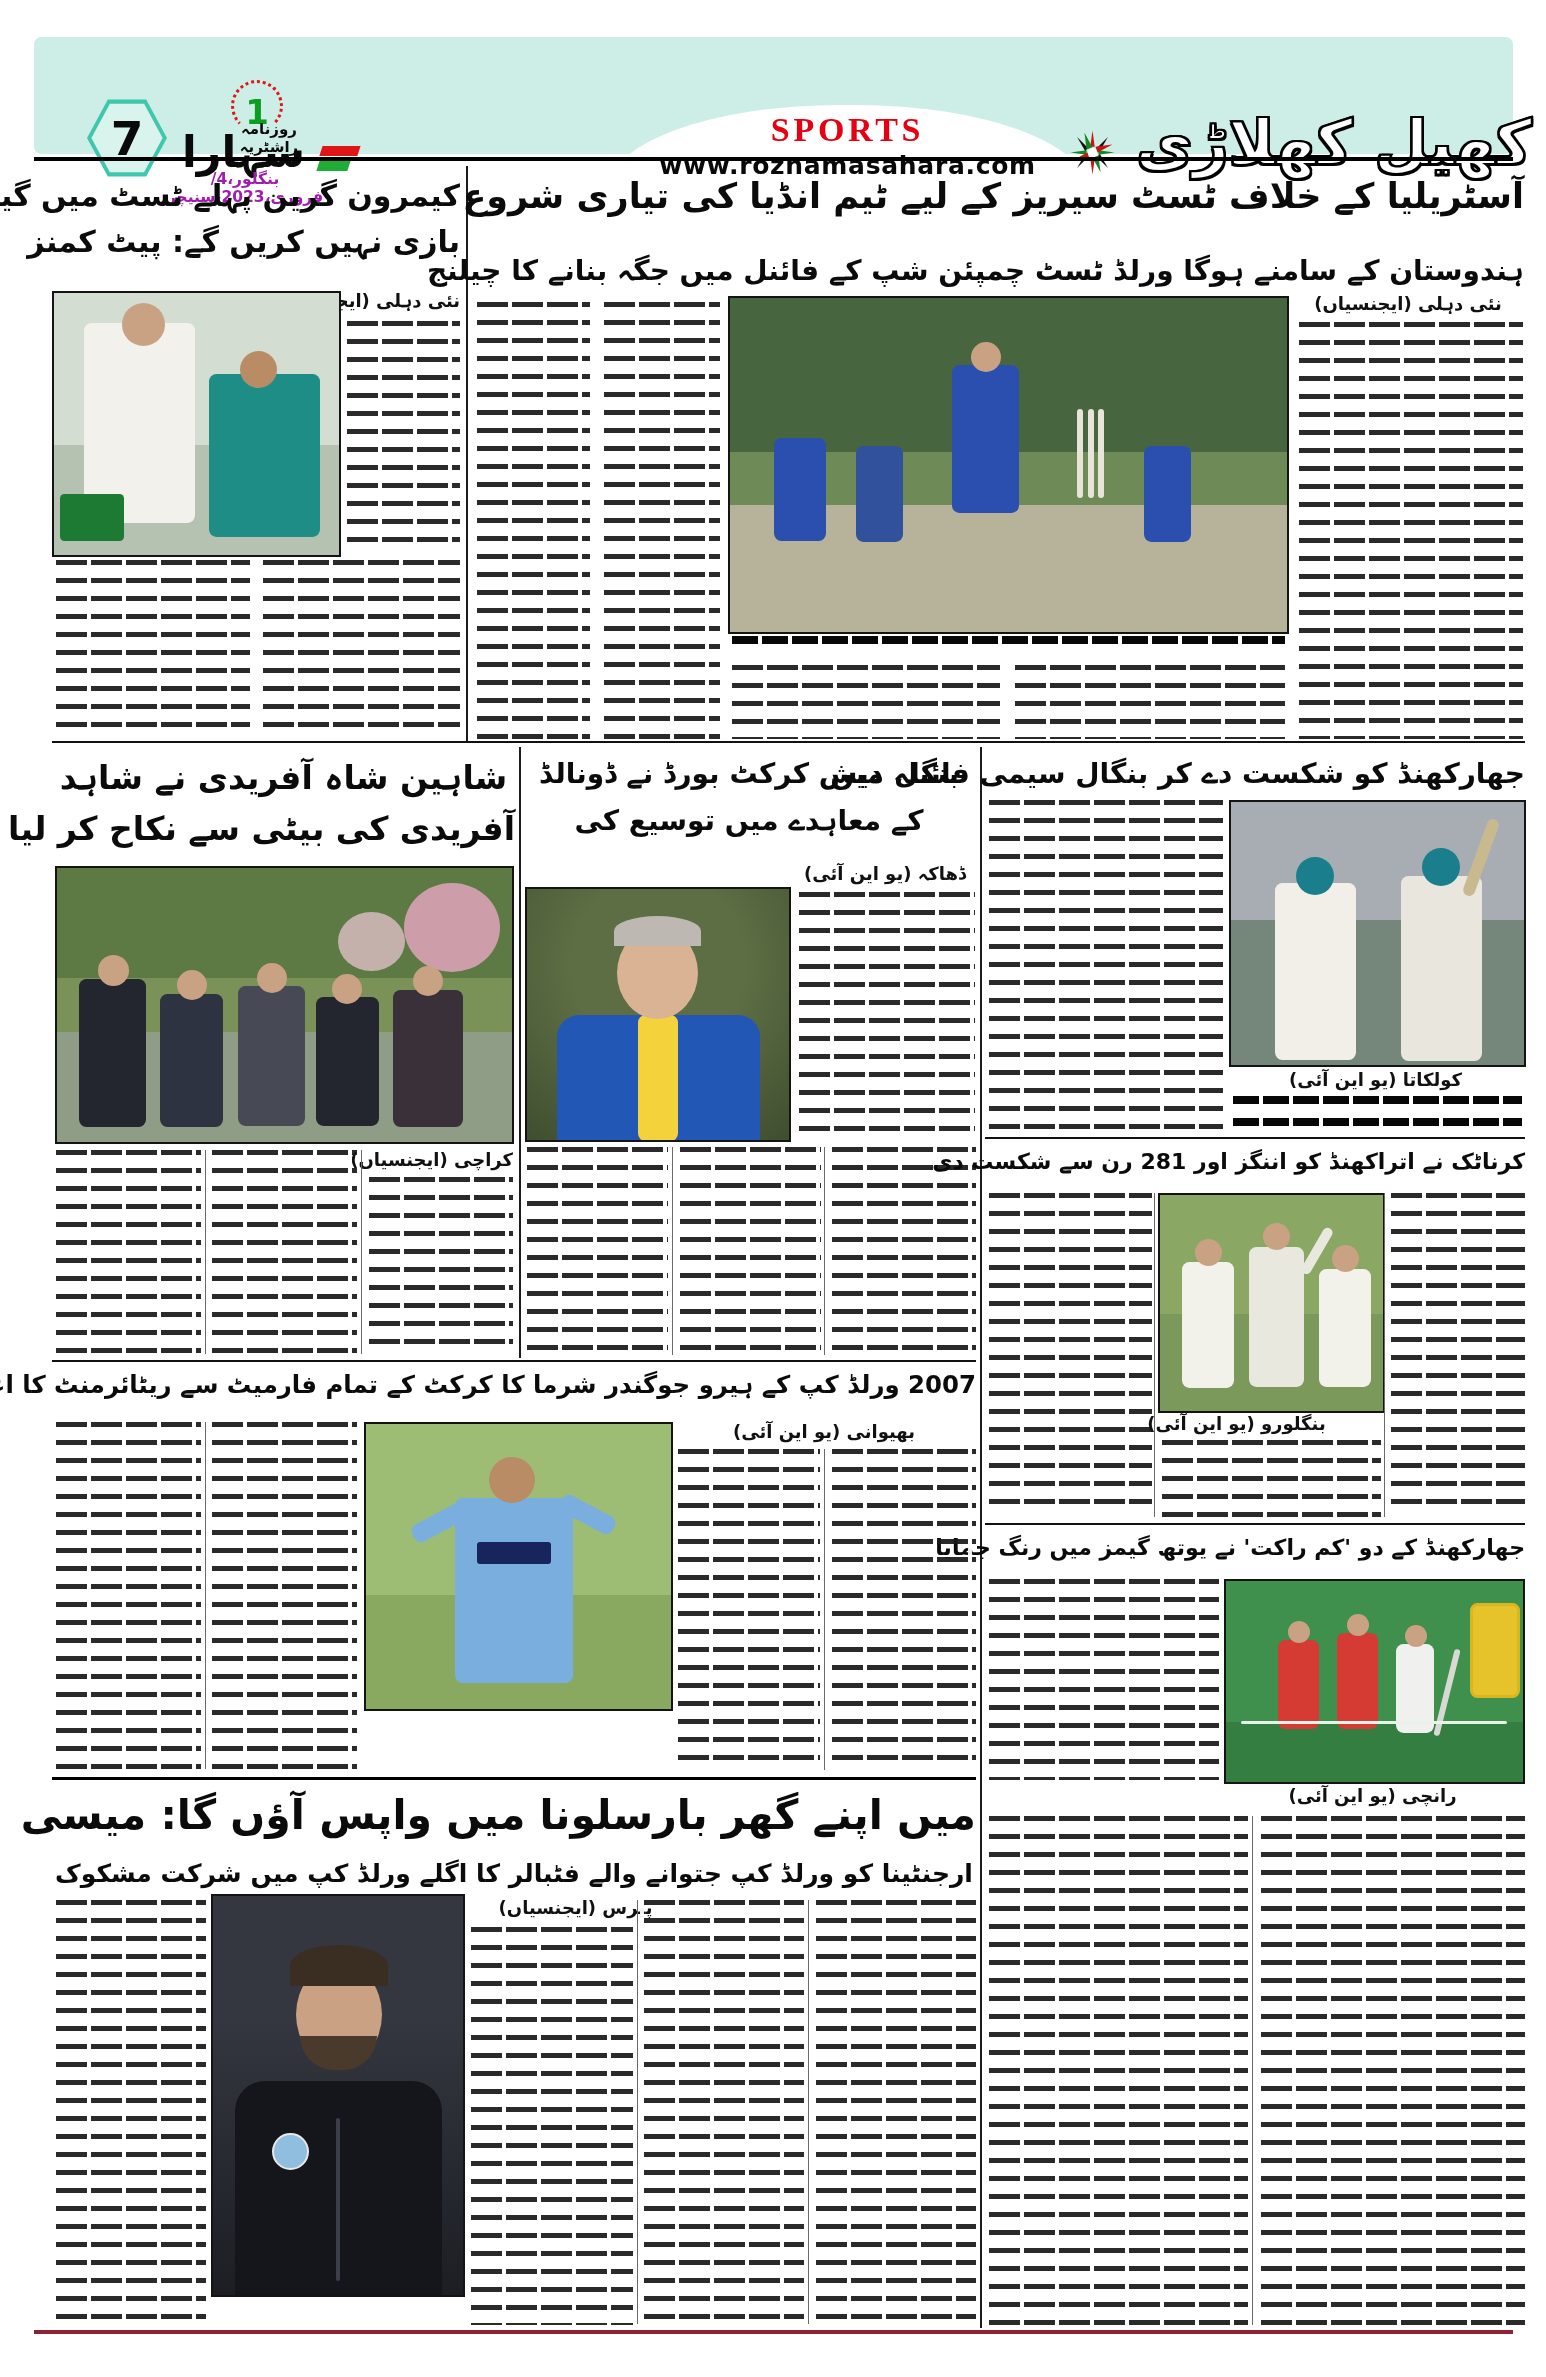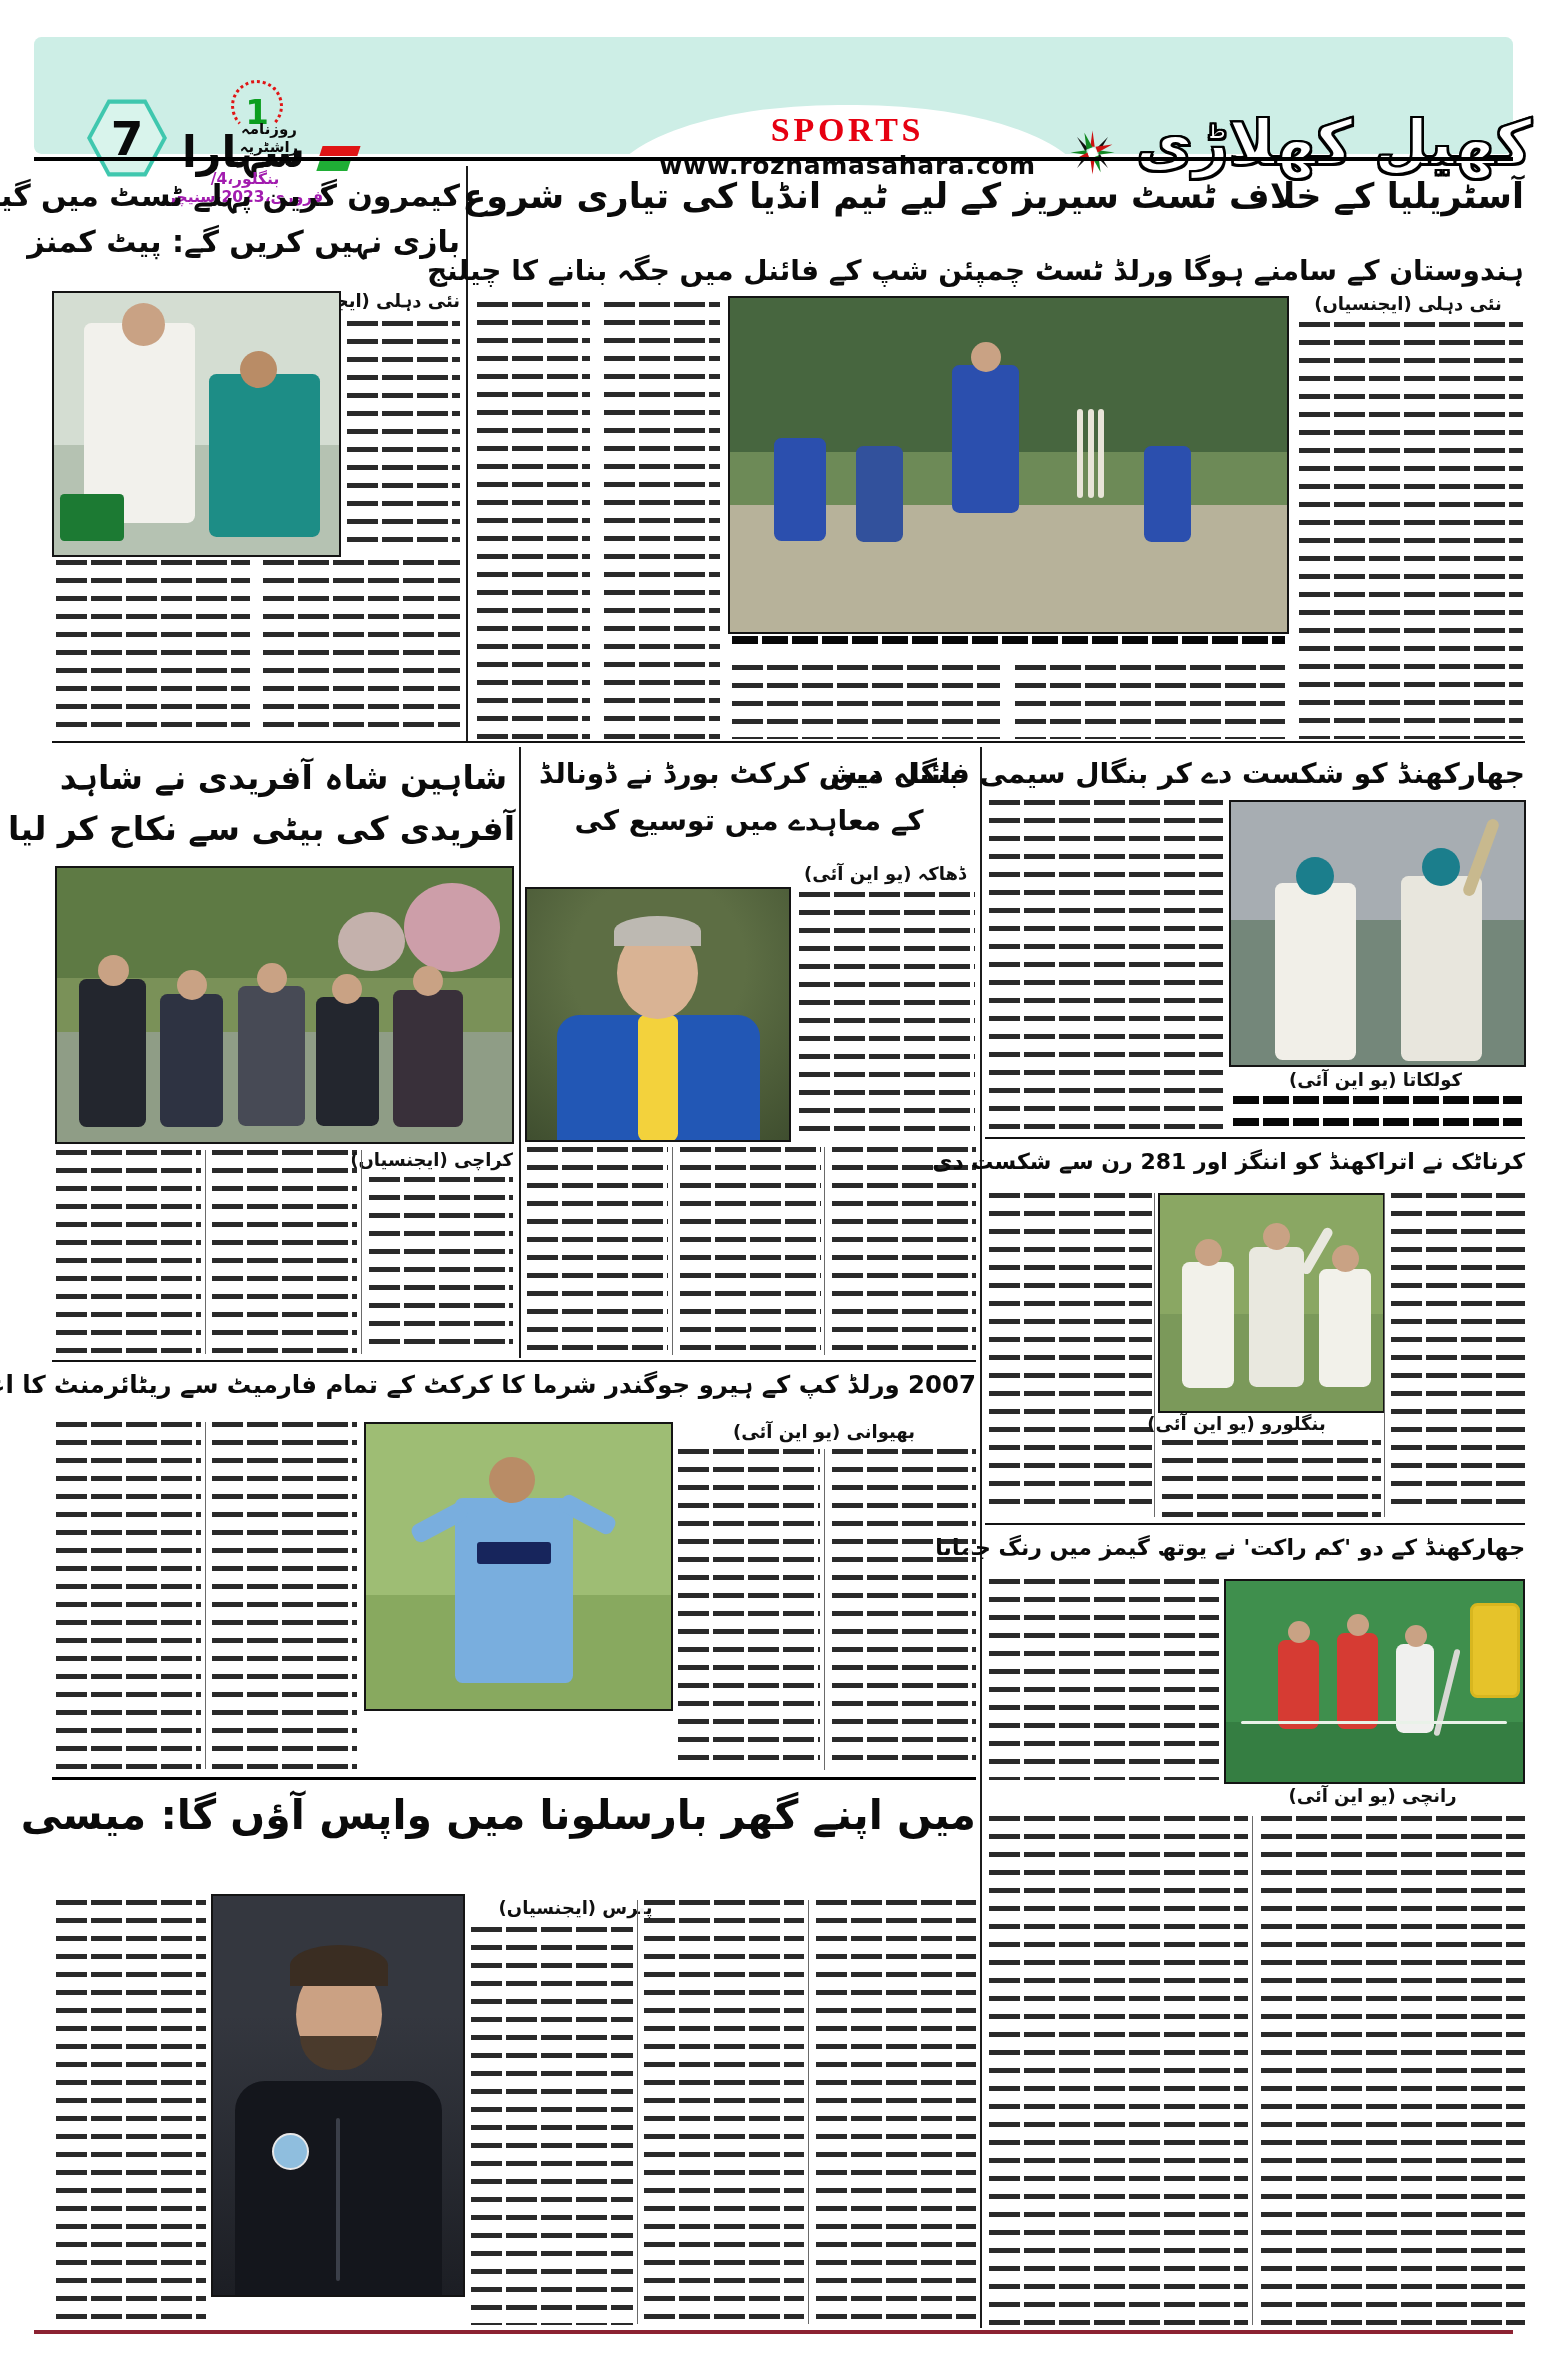--- a/index.html
+++ b/index.html
@@ -257,20 +257,21 @@
     <div class="head" style="left:123px;top:33px;width:46px;height:46px;background:#b98c66;"></div>
     <div class="figure" style="left:111px;top:118px;width:74px;height:22px;background:#17255c;border-radius:3px;"></div>
   </div>
 
   <div class="sim" style="left:674px;top:1449px;width:146px;height:321px;"></div>
   <div class="sim" style="left:828px;top:1449px;width:148px;height:321px;"></div>
   <div class="vrl" style="left:824px;top:1449px;height:321px;"></div>
 
   <div class="abs" style="left:52px;top:1777px;width:924px;height:3px;background:#000;"></div>
   <div class="hl" style="left:52px;top:1788px;width:924px;font-size:41px;">میں اپنے گھر بارسلونا میں واپس آؤں گا: میسی</div>
+  <div class="hl" style="left:52px;top:1857px;width:924px;font-size:25px;">ارجنٹینا کو ورلڈ کپ جتوانے والے فٹبالر کا اگلے ورلڈ کپ میں شرکت مشکوک</div>
   <div class="byline" style="left:494px;top:1897px;width:163px;">پیرس (ایجنسیاں)</div>
 
   <div class="sim" style="left:52px;top:1900px;width:154px;height:424px;"></div>
 
   <div class="photo" style="left:211px;top:1894px;width:250px;height:399px;
        background:linear-gradient(180deg,#34373f 0 30%,#1c1e24 100%);">
     <div class="figure" style="left:22px;top:185px;width:207px;height:214px;background:#14161c;border-radius:30px 30px 0 0;"></div>
     <div class="head" style="left:83px;top:67px;width:86px;height:103px;background:#cba183;"></div>
     <div class="figure" style="left:77px;top:49px;width:98px;height:41px;background:#3a2d22;border-radius:50% 50% 0 0;"></div>
     <div class="figure" style="left:87px;top:140px;width:77px;height:34px;background:#4a3a2c;border-radius:0 0 34px 34px;"></div>

